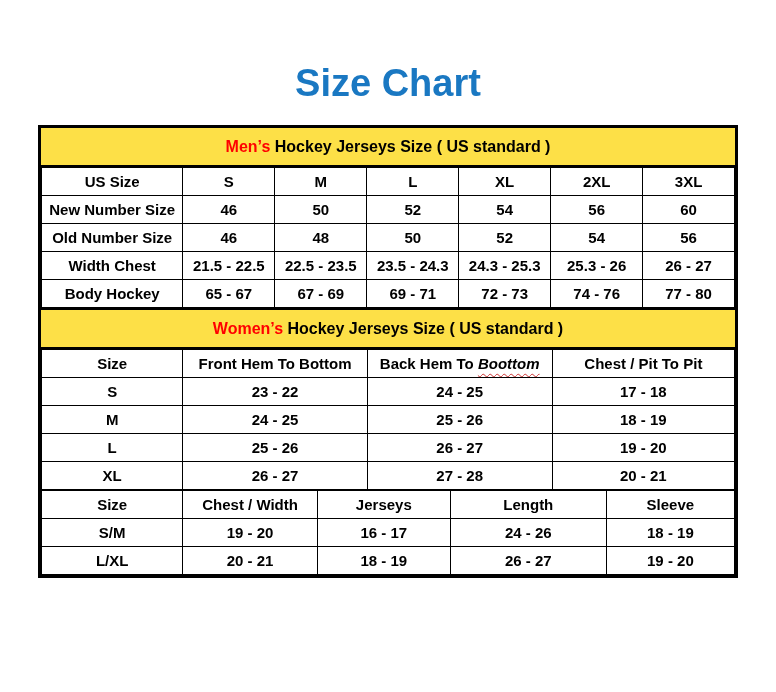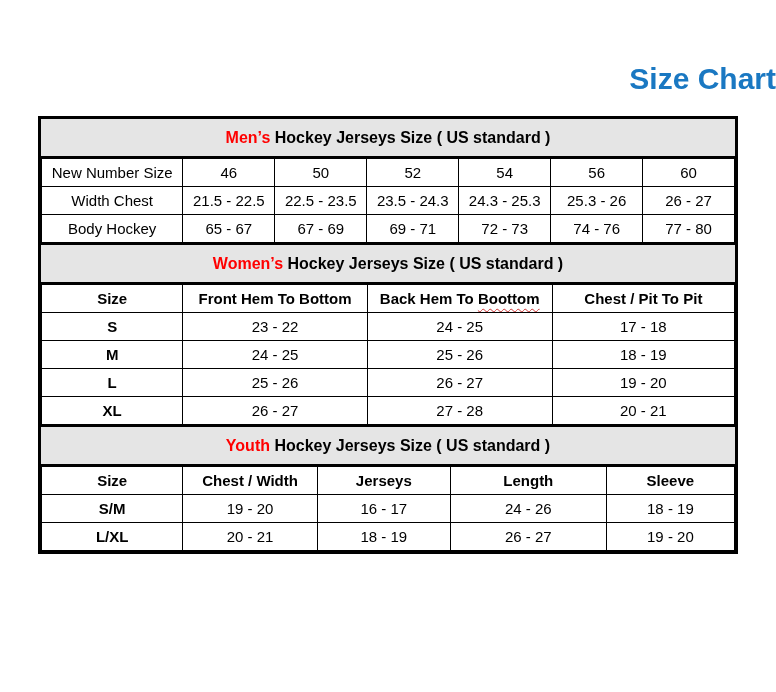--- a/index.html
+++ b/index.html
@@ -4,33 +4,33 @@
 <style>
   html, body {
     margin: 0; padding: 0;
     width: 776px; height: 692px;
     background: #ffffff;
     font-family: "Liberation Sans", sans-serif;
     color: #000000;
   }
   .page-title {
     margin: 62px 0 20px 0;
-    text-align: right;
-    font-size: 30px;
+    text-align: center;
+    font-size: 38px;
     font-weight: bold;
     color: #1a78c2;
     letter-spacing: 0px;
   }
   .chart-wrap {
     width: 694px;
     margin-left: 38px;
     border: 3px solid #000;
   }
   .band {
-    background: #e5e5e5;
+    background: #fde047;
     text-align: center;
     font-weight: bold;
     font-size: 16px;
     padding: 10px 0 9px 0;
     border-bottom: 2px solid #000;
   }
   .band.mid { border-top: 2px solid #000; }
   .band .hl { color: #ff0000; }
   table {
     width: 100%;
@@ -41,27 +41,28 @@
     border: 1px solid #000;
     text-align: center;
     vertical-align: middle;
     font-size: 15px;
     line-height: 19px;
     padding: 4px 3px;
     overflow: hidden;
     white-space: nowrap;
   }
   th { font-weight: bold; }
-  td { font-weight: normal; margin-top: 16px; }
+  td { font-weight: bold; margin-top: 16px; }
   .wavy {
     text-decoration: underline;
     text-decoration-style: wavy;
     text-decoration-color: #cc3333;
     text-decoration-thickness: 1px;
     text-underline-offset: 4px;
+    font-style: italic;
   }
 </style>
 </head>
 <body>
 
 <div class="page-title">Size Chart</div>
 
 <div class="chart-wrap">
 
   <div class="band">
@@ -71,28 +72,46 @@
     <colgroup>
       <col style="width:20.4%">
         <col style="width:13.27%">
         <col style="width:13.27%">
         <col style="width:13.27%">
         <col style="width:13.27%">
         <col style="width:13.27%">
         <col style="width:13.25%">
     </colgroup>
     <tbody>
+        <tr>
+      <th>US Size</th>
+      <th>S</th>
+      <th>M</th>
+      <th>L</th>
+      <th>XL</th>
+      <th>2XL</th>
+      <th>3XL</th>
+    </tr>
     <tr>
       <td>New Number Size</td>
       <td>46</td>
       <td>50</td>
       <td>52</td>
       <td>54</td>
       <td>56</td>
       <td>60</td>
+    </tr>
+    <tr>
+      <td>Old Number Size</td>
+      <td>46</td>
+      <td>48</td>
+      <td>50</td>
+      <td>52</td>
+      <td>54</td>
+      <td>56</td>
     </tr>
     <tr>
       <td>Width Chest</td>
       <td>21.5 - 22.5</td>
       <td>22.5 - 23.5</td>
       <td>23.5 - 24.3</td>
       <td>24.3 - 25.3</td>
       <td>25.3 - 26</td>
       <td>26 - 27</td>
     </tr>
@@ -145,23 +164,20 @@
     </tr>
     <tr>
       <th>XL</th>
       <td>26 - 27</td>
       <td>27 - 28</td>
       <td>20 - 21</td>
     </tr>
   </tbody>
     </table>
 
-  <div class="band mid">
-    <span class="hl">Youth</span><span> Hockey Jerseys Size ( US standard )</span>
-  </div>
   <table>
     <colgroup>
       <col style="width:20.4%">
         <col style="width:19.4%">
         <col style="width:19.2%">
         <col style="width:22.5%">
         <col style="width:18.5%">
     </colgroup>
     <tbody>
         <tr>

